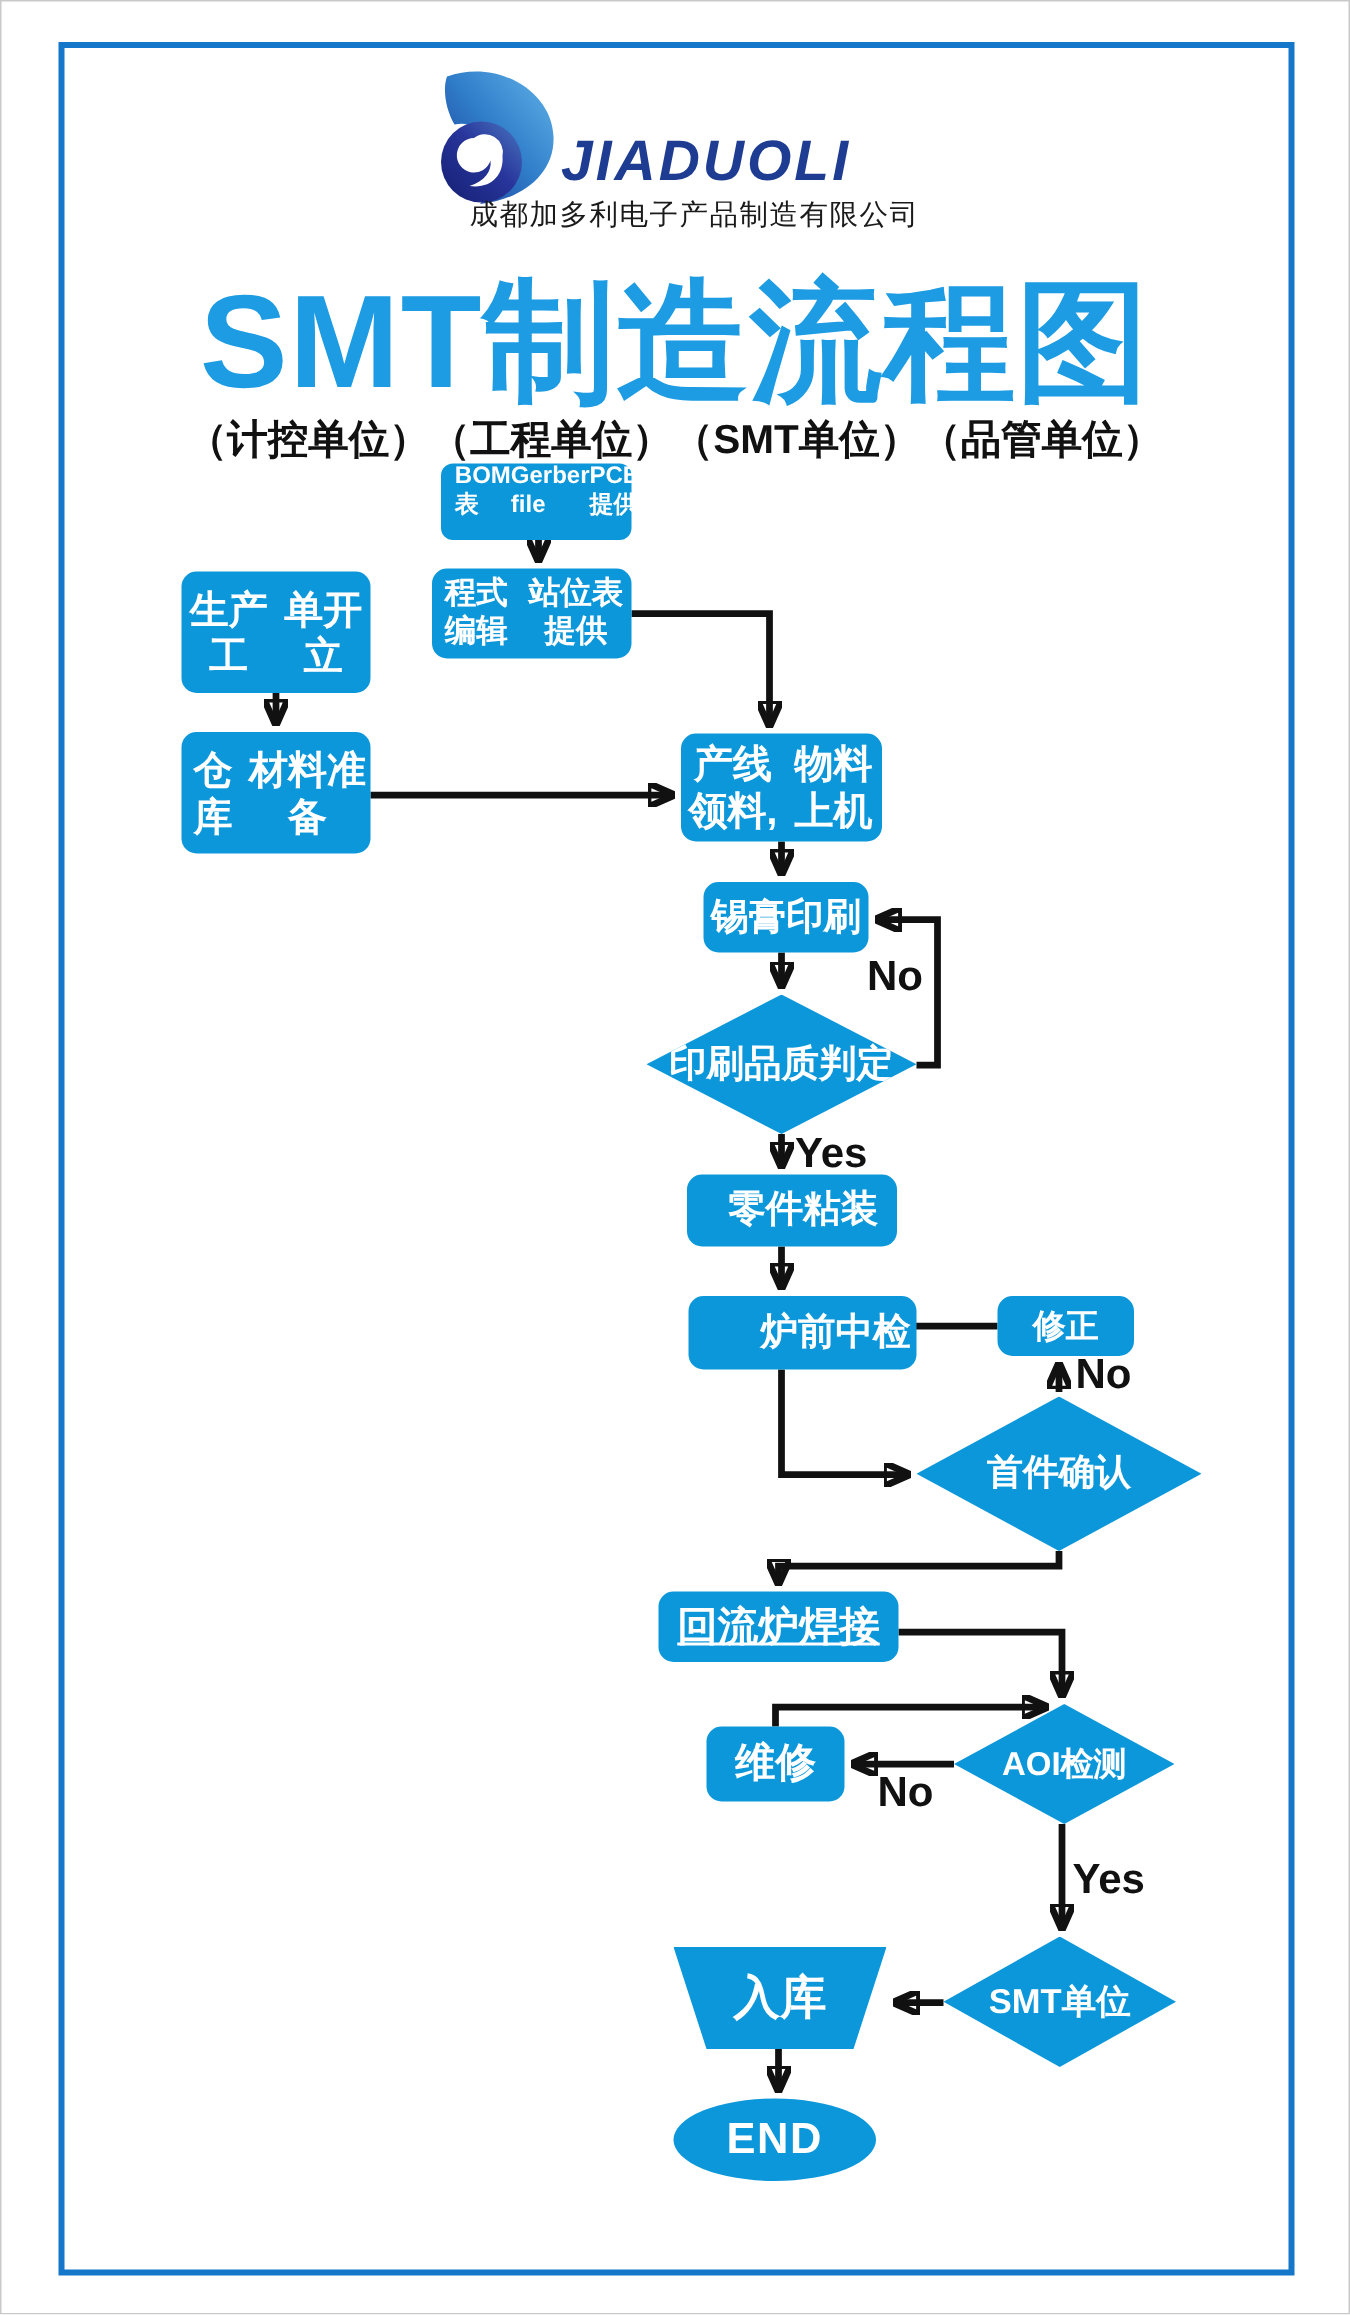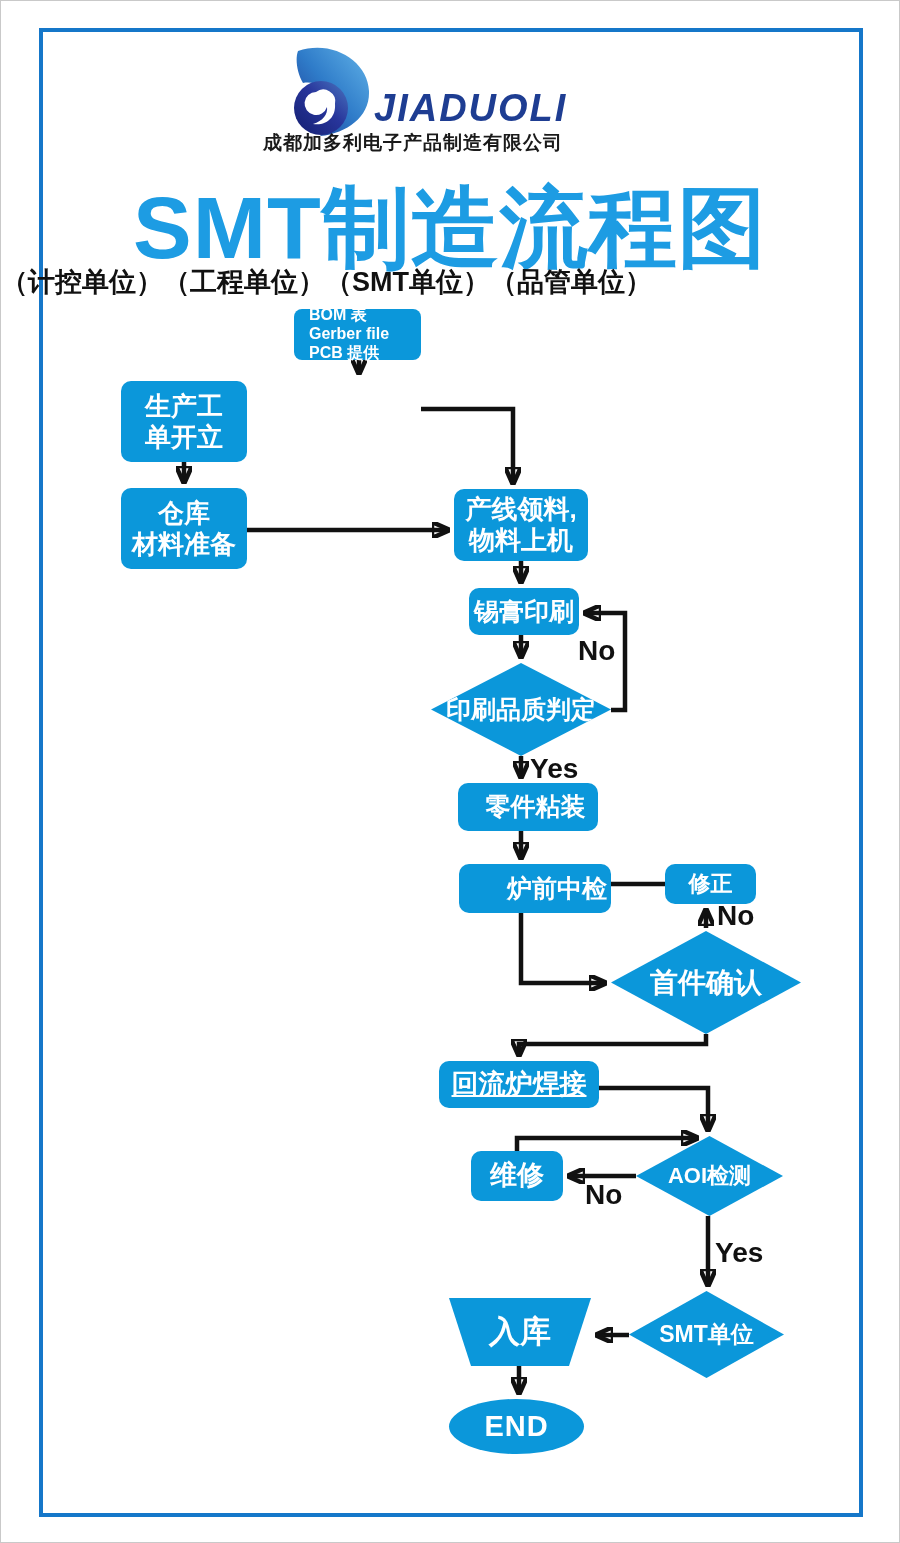--- a/index.html
+++ b/index.html
@@ -12,54 +12,54 @@
     position:absolute;left:38px;top:27px;width:824px;height:1489px;
     border:4px solid #1577c9;box-sizing:border-box;pointer-events:none;
   }
   
   .logo-mark{position:absolute;left:281px;top:45px;width:90px;height:92px;}
   .logo-text{
     position:absolute;left:373px;top:86px;font-size:38px;font-weight:900;
     font-style:italic;color:#1e3d92;letter-spacing:2px;white-space:nowrap;
   }
   .company-name{
-    position:absolute;left:262px;top:129px;width:350px;text-align:left;
-    font-size:19px;font-weight:bold;color:#1a1a1a;letter-spacing:1px;white-space:nowrap;
+    position:absolute;left:262px;top:129px;width:350px;text-align:right;
+    font-size:19px;font-weight:normal;color:#1a1a1a;letter-spacing:1px;white-space:nowrap;
   }
   .title{
     position:absolute;left:0;right:0;top:168px;text-align:center;
     font-size:88px;font-weight:900;color:#1d9ce3;letter-spacing:1px;white-space:nowrap;
   }
   .subtitle{
-    position:absolute;left:0;right:0;top:263px;
+    position:absolute;left:0;right:0;top:274px;text-align:center;
     font-size:27px;font-weight:900;color:#111;white-space:nowrap;
   }
   
   .node{
     position:absolute;background:#0b97da;color:#fff;font-weight:bold;
-    display:flex;flex-direction:column;align-items:center;justify-content:center;
+    display:flex;flex-direction:row;align-items:center;justify-content:center;
     text-align:center;border-radius:10px;line-height:1.18;z-index:2;
   }
   .node span{display:block;}
   .align-left{align-items:flex-start;text-align:left;padding-left:15px;box-sizing:border-box;}
   .diamond{clip-path:polygon(50% 0,100% 50%,50% 100%,0 50%);border-radius:0;}
   .trapezoid{clip-path:polygon(0 0,100% 0,84.5% 100%,15.5% 100%);border-radius:0;}
   .ellipse{border-radius:50%;}
 
   .n-bom{left:293px;top:308px;width:127px;height:51px;font-size:16px;border-radius:8px;}
   .n-program{left:287px;top:378px;width:133px;height:60px;font-size:21px;}
   .n-order{left:120px;top:380px;width:126px;height:81px;font-size:26px;}
   .n-warehouse{left:120px;top:487px;width:126px;height:81px;font-size:26px;}
   .n-line{left:453px;top:488px;width:134px;height:72px;font-size:26px;}
   .n-paste{left:468px;top:587px;width:110px;height:47px;font-size:25px;}
   .n-printq{left:430px;top:662px;width:180px;height:93px;font-size:25px;}
   .n-mount{left:457px;top:782px;width:125px;height:48px;font-size:25px;padding-left:15px;}
   .n-oven{left:458px;top:863px;width:108px;height:49px;font-size:25px;padding-left:44px;}
   .n-fix{left:664px;top:863px;width:91px;height:40px;font-size:22px;}
-  .n-confirm{left:610px;top:930px;width:190px;height:103px;font-size:28px;justify-content:center;}
+  .n-confirm{left:610px;top:930px;width:190px;height:103px;font-size:24px;justify-content:center;}
   .n-reflow{left:438px;top:1060px;width:160px;height:47px;font-size:27px;text-decoration:underline;}
   .n-repair{left:470px;top:1150px;width:92px;height:50px;font-size:27px;}
   .n-aoi{left:635px;top:1135px;width:147px;height:80px;font-size:22px;}
   .n-ipqc{left:628px;top:1290px;width:155px;height:87px;font-size:23px;}
   .n-storage{left:448px;top:1297px;width:142px;height:68px;font-size:31px;}
   .n-end{left:448px;top:1398px;width:135px;height:55px;font-size:29px;font-weight:900;letter-spacing:1px;}
 
   .edge-label{
     position:absolute;font-weight:800;color:#111;font-size:28px;z-index:3;white-space:nowrap;
   }
@@ -126,20 +126,24 @@
     <path d="M707,1215 V1283" marker-end="url(#ah)"></path>
     <path d="M628,1334 H597" marker-end="url(#ah)"></path>
     <path d="M518,1365 V1391" marker-end="url(#ah)"></path>
   </svg>
 
   <div class="node n-bom align-left">
     <span>BOM 表</span>
     <span>Gerber file</span>
     <span>PCB 提供</span>
   </div>
+  <div class="node n-program">
+    <span>程式编辑</span>
+    <span>站位表提供</span>
+  </div>
   <div class="node n-order">
     <span>生产工</span>
     <span>单开立</span>
   </div>
   <div class="node n-warehouse">
     <span>仓库</span>
     <span>材料准备</span>
   </div>
   <div class="node n-line">
     <span>产线领料,</span>

